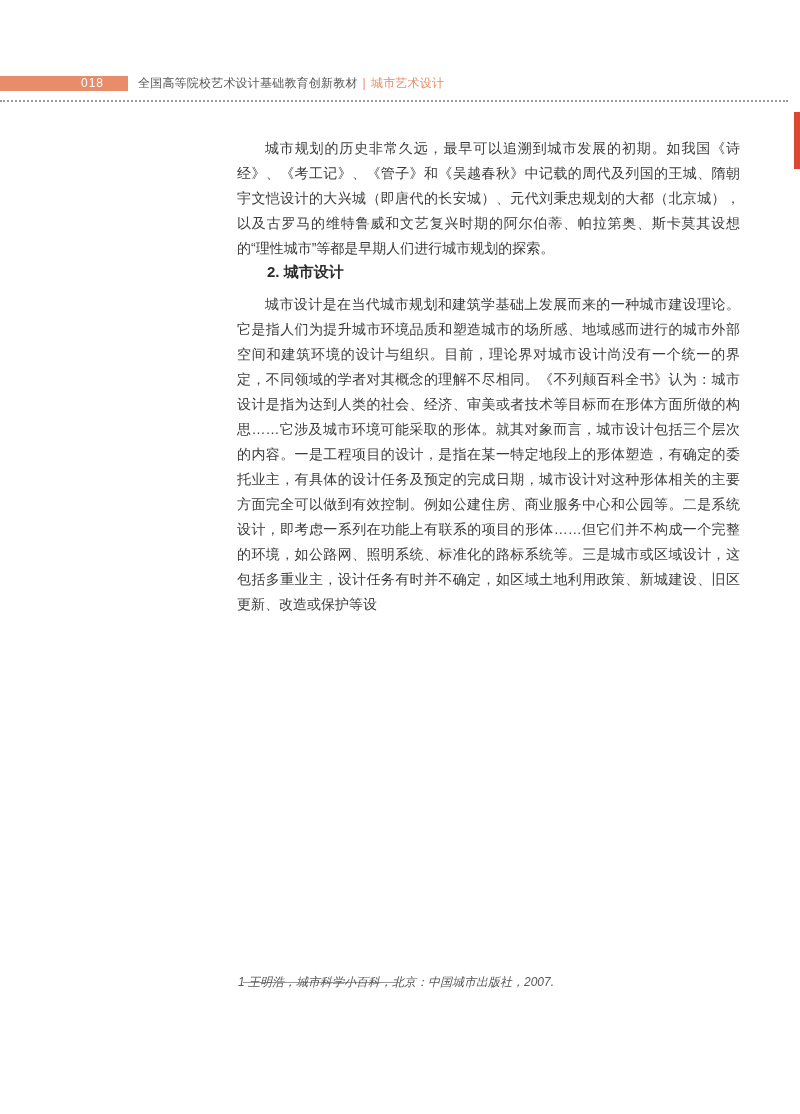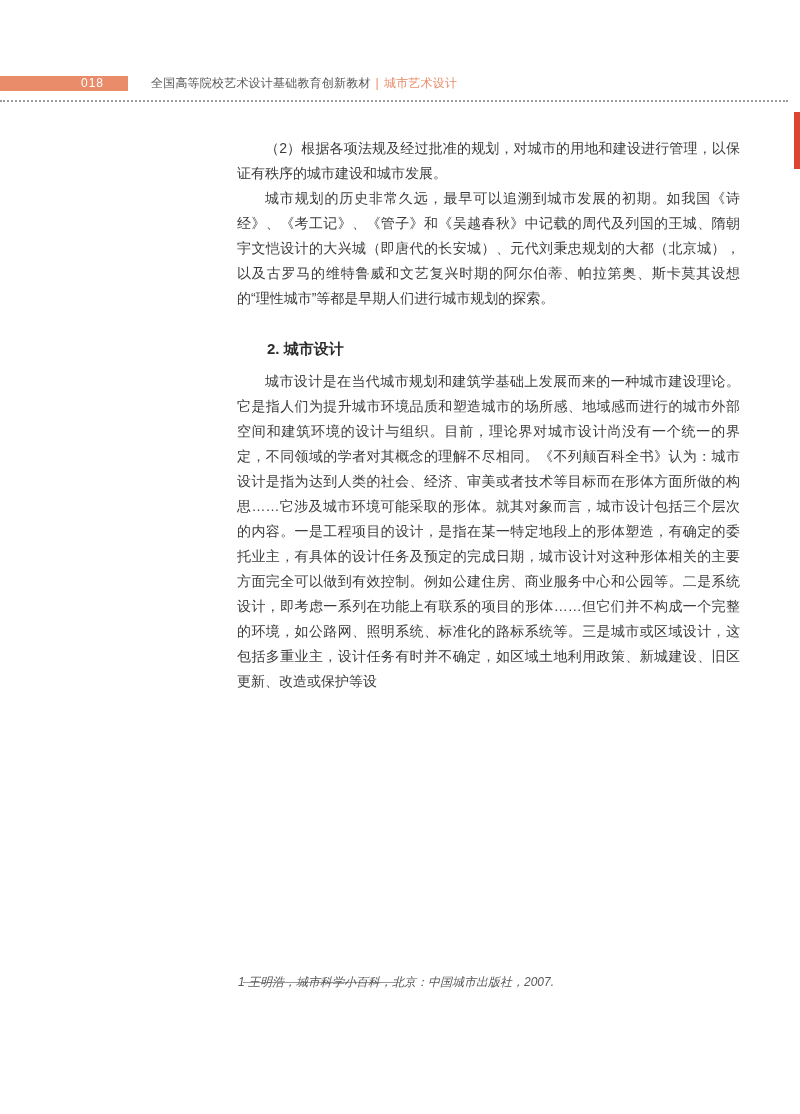--- a/index.html
+++ b/index.html
@@ -26,21 +26,21 @@
     color: #ffffff;
     font-size: 12px;
     line-height: 15px;
     text-align: right;
     padding-right: 24px;
     letter-spacing: 1px;
   }
   .header-meta {
     position: absolute;
     top: 76px;
-    left: 151px;
+    left: 138px;
     height: 15px;
     line-height: 15px;
     font-size: 12px;
     white-space: nowrap;
   }
   .series-title { color: #595757; letter-spacing: 0.2px; }
   .header-sep { color: #f0b49e; margin: 0 5px; font-weight: bold; }
   .book-title { color: #e88c69; letter-spacing: 0.2px; }
 
   .dotted-rule {
@@ -79,21 +79,20 @@
     font-size: 8px;
     vertical-align: super;
     line-height: 0;
   }
 
   .section-heading {
     font-weight: bold;
     font-size: 15px;
     color: #2d2d2d;
     padding-left: 2em;
-    margin-top: 27px;
     margin-bottom: 9px;
     line-height: 22px;
     text-align: left;
   }
 
   
   .footnote-rule {
     position: absolute;
     top: 982px;
     left: 243px;
@@ -120,21 +119,20 @@
   <div class="header-bar">
     <span>018</span>
   </div>
   <div class="header-meta">
     <span class="series-title">全国高等院校艺术设计基础教育创新教材</span><span class="header-sep">|</span><span class="book-title">城市艺术设计</span>
   </div>
   <div class="dotted-rule"></div>
   <div class="red-tab"></div>
 
   <div class="body-text">
-    <p>（2）根据各项法规及经过批准的规划，对城市的用地和建设进行管理，以保证有秩序的城市建设和城市发展。</p>
     <p>城市规划的历史非常久远，最早可以追溯到城市发展的初期。如我国《诗经》、《考工记》、《管子》和《吴越春秋》中记载的周代及列国的王城、隋朝宇文恺设计的大兴城（即唐代的长安城）、元代刘秉忠规划的大都（北京城），以及古罗马的维特鲁威和文艺复兴时期的阿尔伯蒂、帕拉第奥、斯卡莫其设想的“理性城市”等都是早期人们进行城市规划的探索。</p>
     <div class="section-heading">2. 城市设计</div>
     <p>城市设计是在当代城市规划和建筑学基础上发展而来的一种城市建设理论。它是指人们为提升城市环境品质和塑造城市的场所感、地域感而进行的城市外部空间和建筑环境的设计与组织。目前，理论界对城市设计尚没有一个统一的界定，不同领域的学者对其概念的理解不尽相同。《不列颠百科全书》认为：城市设计是指为达到人类的社会、经济、审美或者技术等目标而在形体方面所做的构思……它涉及城市环境可能采取的形体。就其对象而言，城市设计包括三个层次的内容。一是工程项目的设计，是指在某一特定地段上的形体塑造，有确定的委托业主，有具体的设计任务及预定的完成日期，城市设计对这种形体相关的主要方面完全可以做到有效控制。例如公建住房、商业服务中心和公园等。二是系统设计，即考虑一系列在功能上有联系的项目的形体……但它们并不构成一个完整的环境，如公路网、照明系统、标准化的路标系统等。三是城市或区域设计，这包括多重业主，设计任务有时并不确定，如区域土地利用政策、新城建设、旧区更新、改造或保护等设</p>
   </div>
 
   <div class="footnote-rule"></div>
   <div class="footnote">1 王明浩，城市科学小百科，北京：中国城市出版社，2007.</div>
 
 </div>
 

